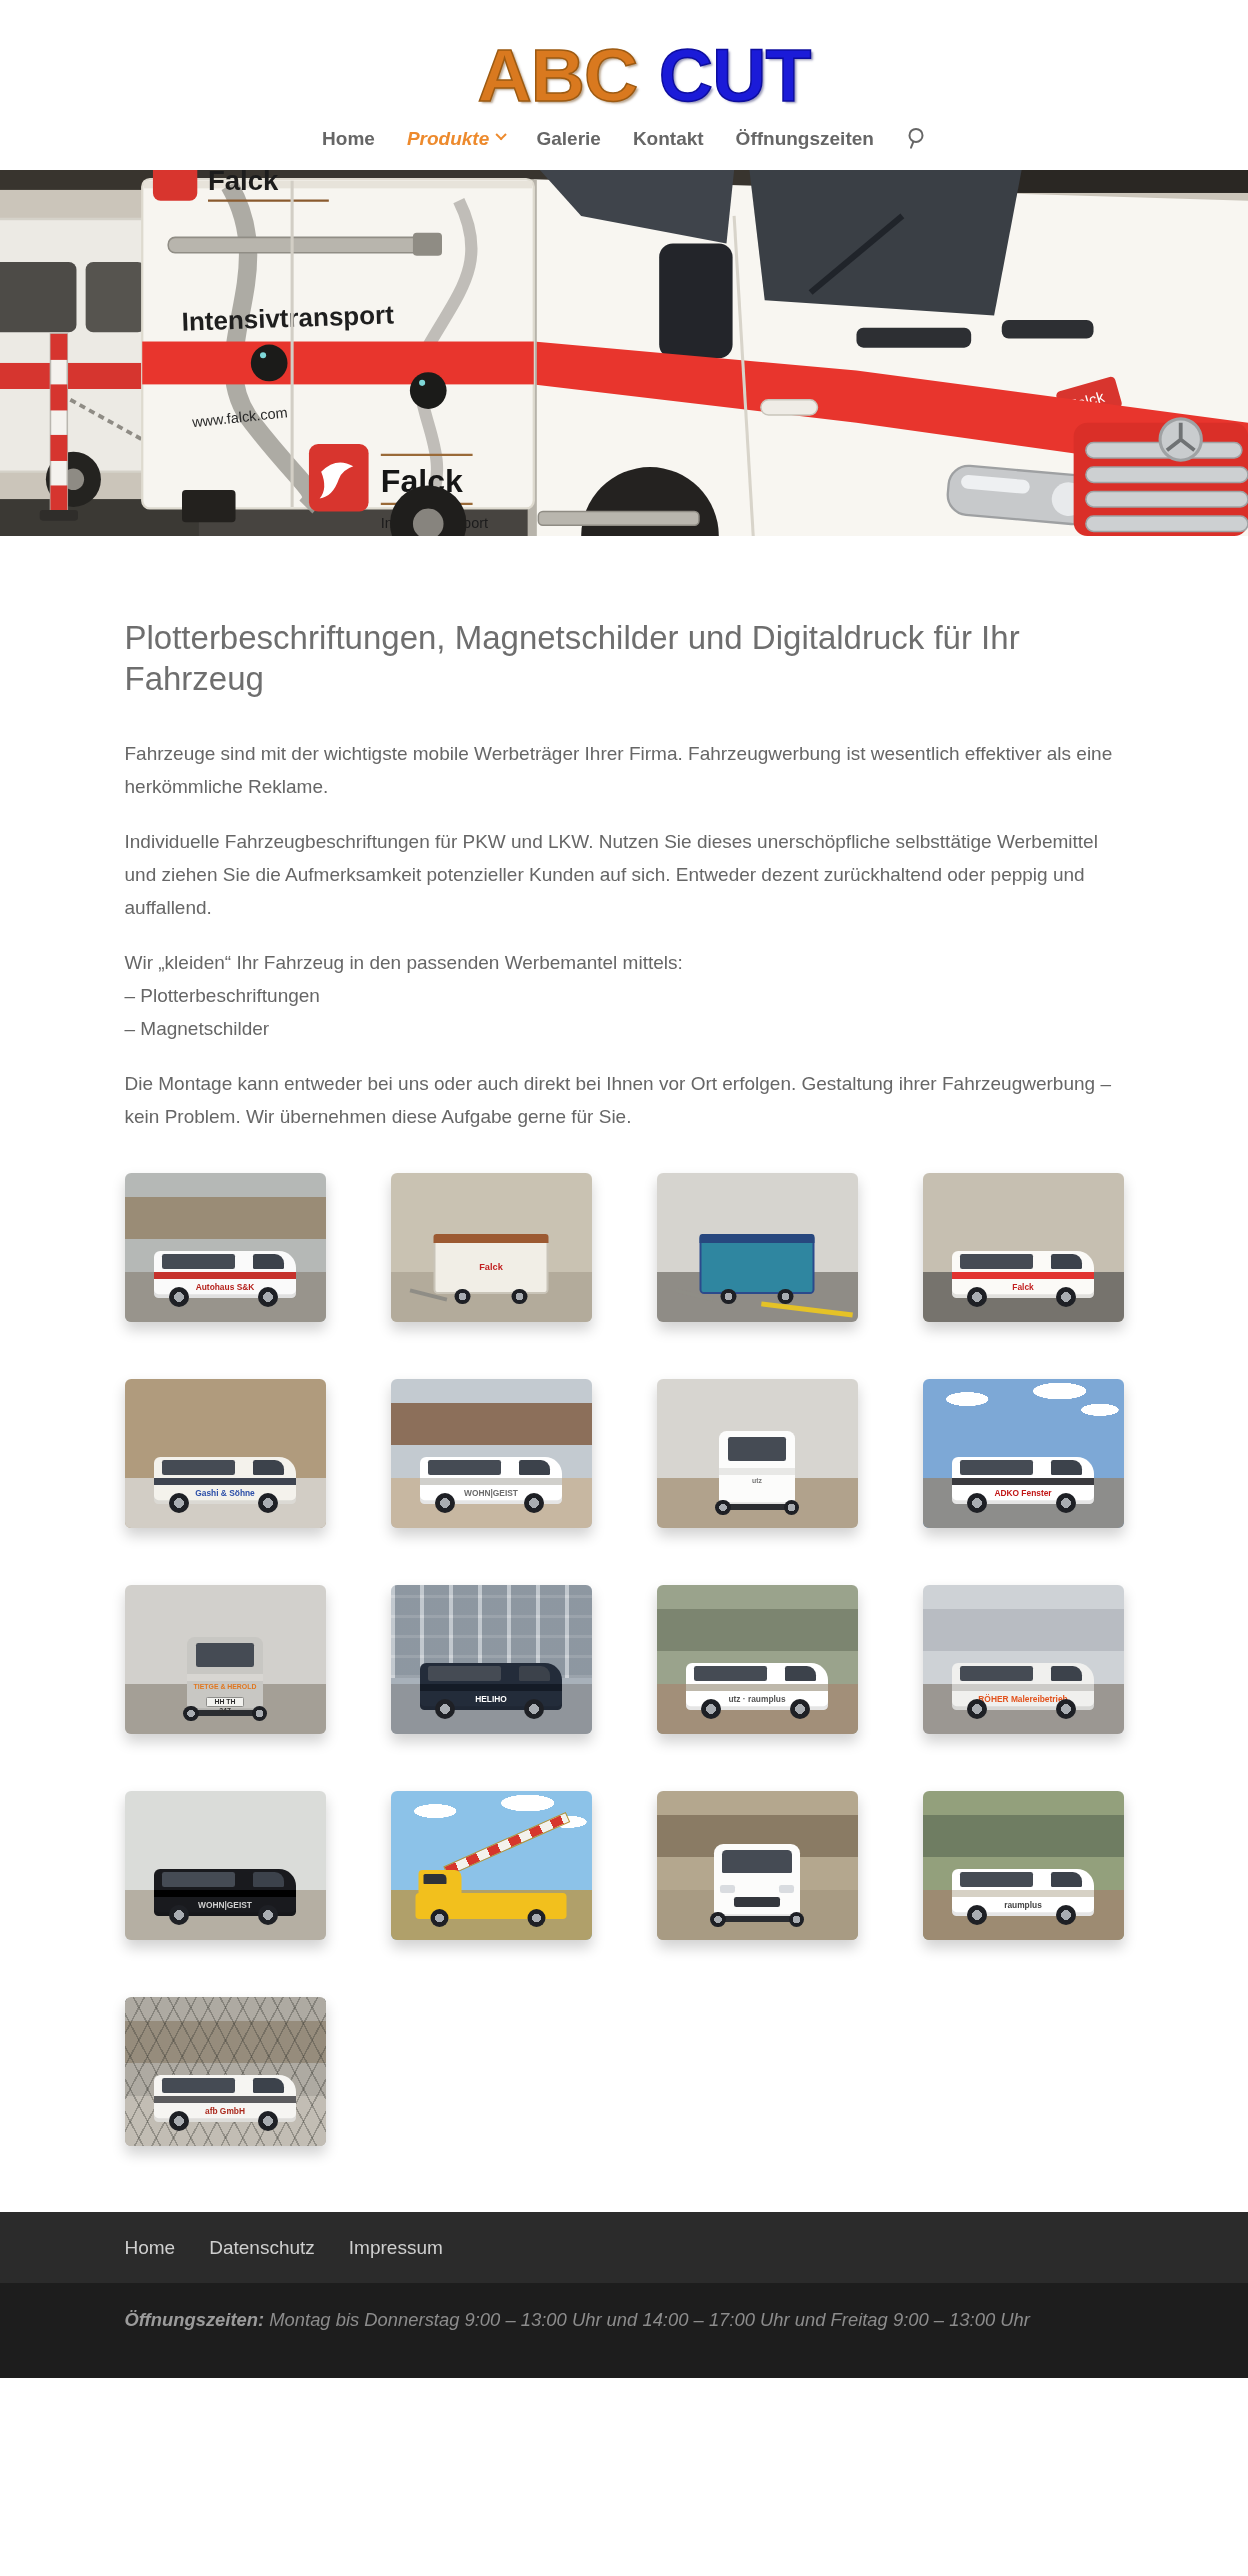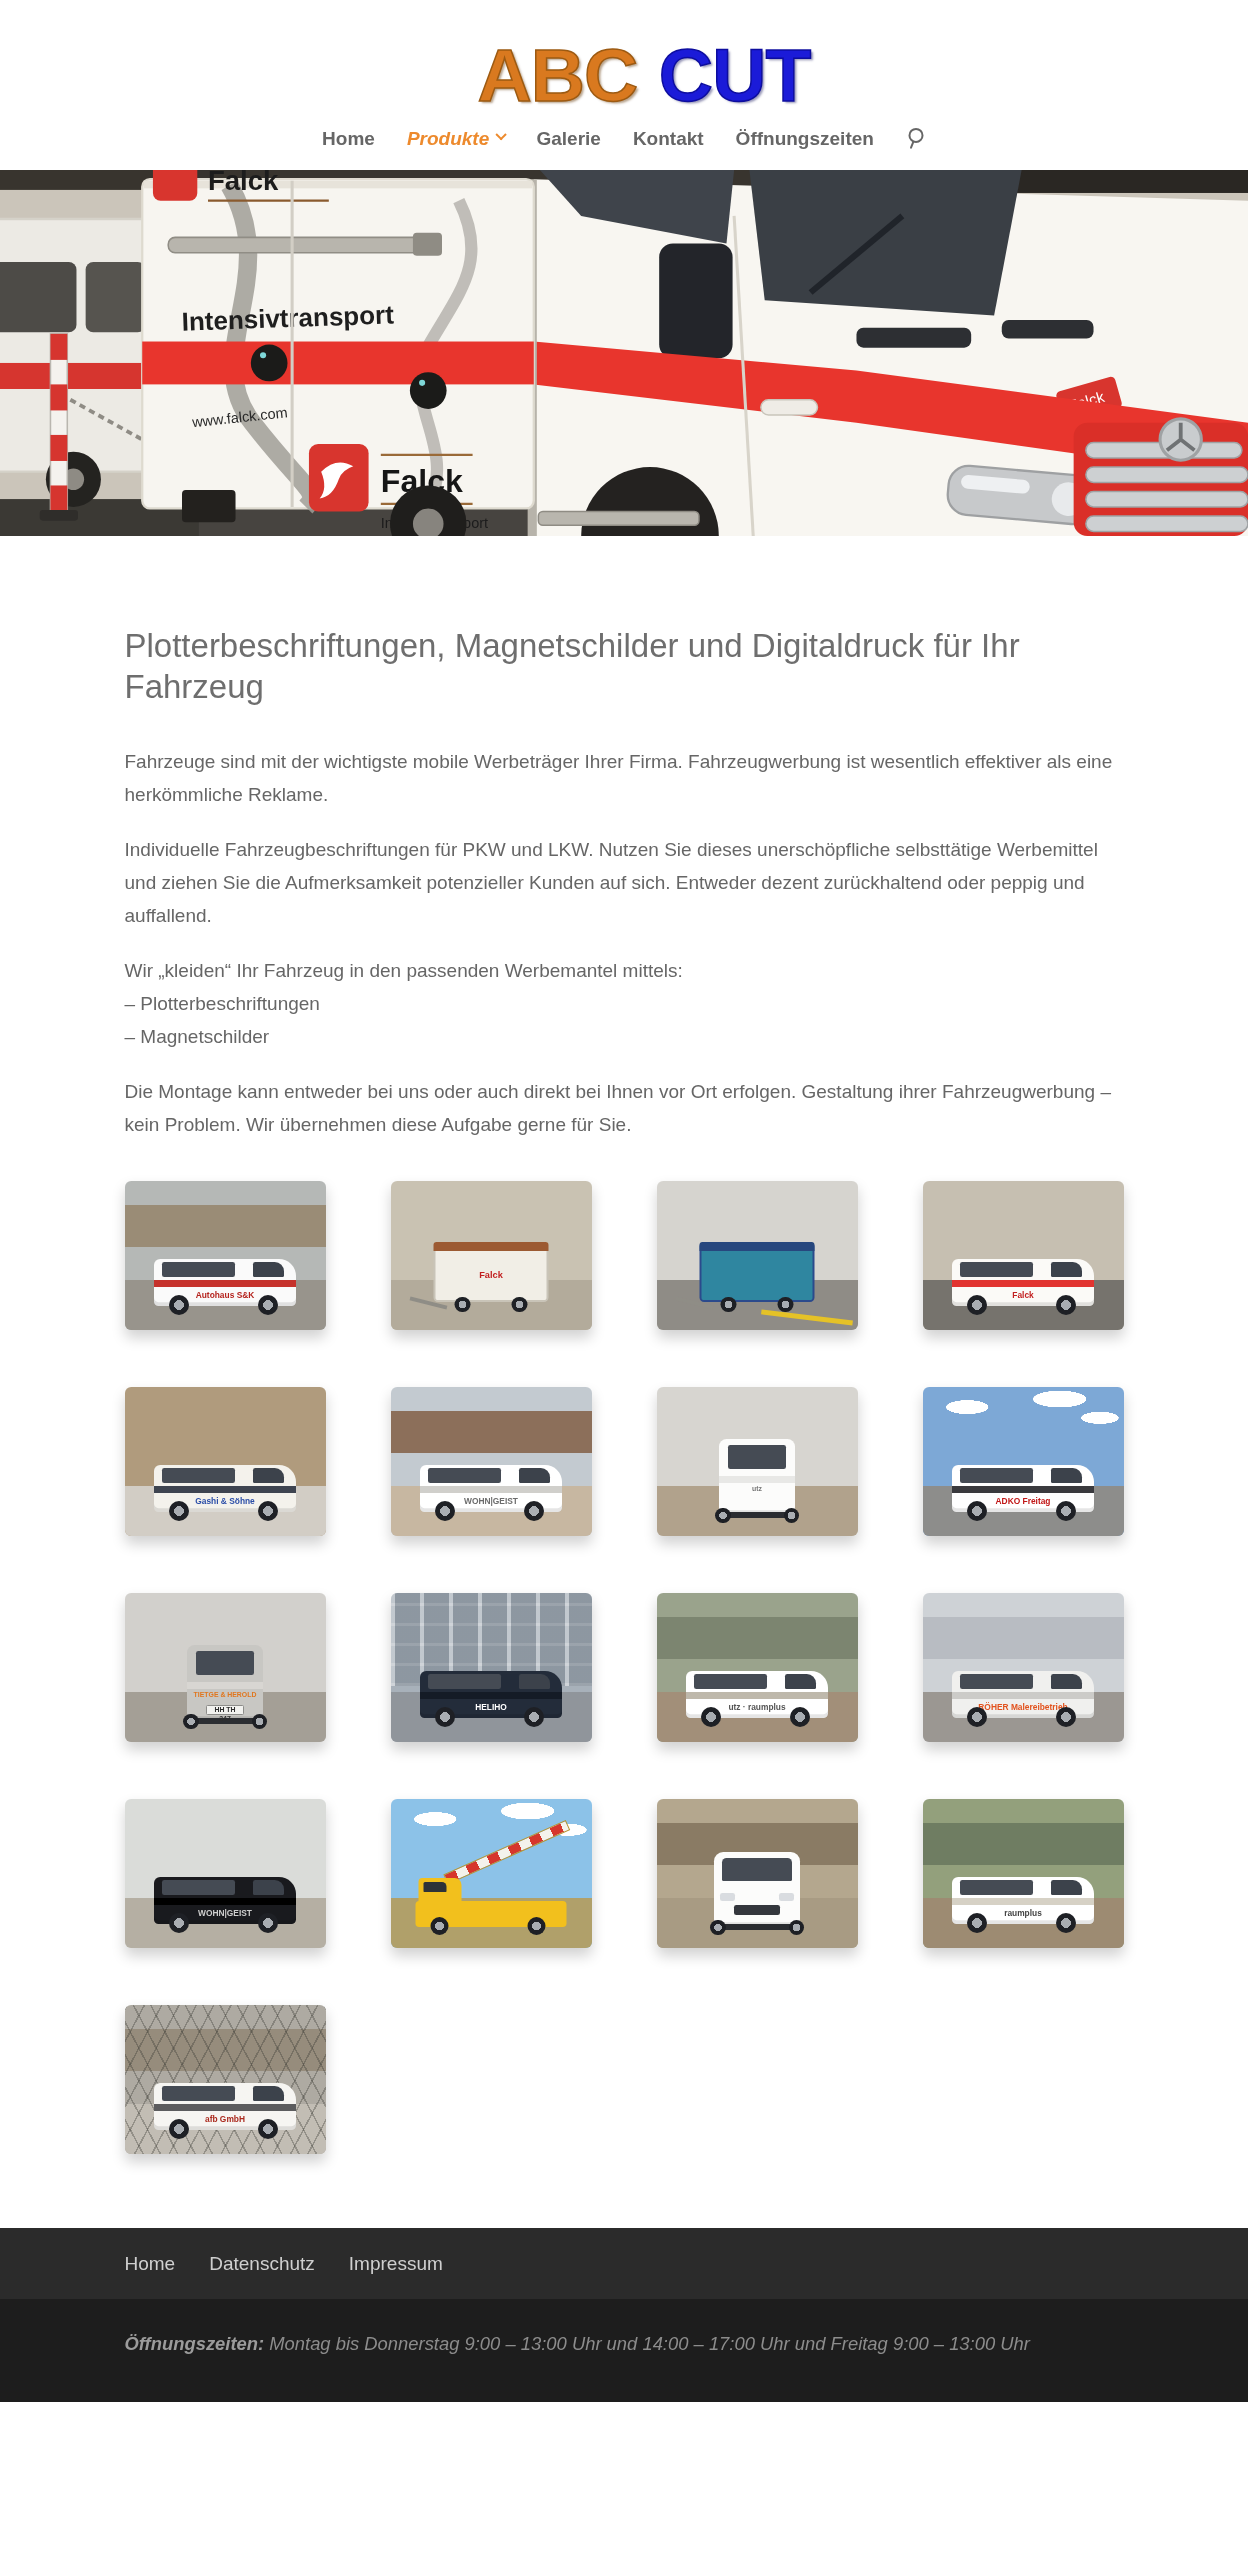--- a/index.html
+++ b/index.html
@@ -18,21 +18,21 @@
   .chev { display:none; width:7.6px; height:7.6px; border-left:2.3px solid var(--accent,#ed8a2d);
           border-bottom:2.3px solid var(--accent,#ed8a2d); transform:rotate(-45deg) translate(1.5px,-1.5px);
           margin-left:7.6px; vertical-align:4.6px; }
   .nav-item.has-dd .chev { display:inline-block; }
   .search-btn { cursor:pointer; display:flex; align-items:center; }
 
   
   .hero { display:block; width:1248px; height:366px; background:#cbc5ba; }
 
   
-  .container { width:999px; margin:8px auto; }
+  .container { width:999px; margin:0 auto; }
   .article { padding-top:81px; font-size:19px; line-height:33px; color:var(--bodytext,#666); }
   .article h1 { font-size:33px; line-height:41px; font-weight:300; color:var(--heading,#6e6e6e); margin-bottom:38px; }
   .article p { margin-bottom:22px; }
   .list-block { margin-bottom:22px; }
 
   
   .gallery { display:grid; grid-template-columns:repeat(4,201px); justify-content:space-between;
              row-gap:57px; margin-top:40px; padding-bottom:66px; }
   .tile { position:relative; width:201px; height:149px; border-radius:6.1px; overflow:hidden;
           background:var(--sky,#bbb); box-shadow:0 7.6px 13.8px rgba(0,0,0,.18); cursor:pointer; }
@@ -365,21 +365,21 @@
         <figure class="tile view-side" title="Transporter ADKO Fenster Türen Rollläden" aria-label="Transporter ADKO Fenster Türen Rollläden" style="--sky: #7da8d6; --ground: #8d8d8b; --vbody: #ffffff; --vstripe: #3a3a3e; --vlabel: #c11616;">
     <div class="band"></div>
     <div class="ground"></div>
     <div class="deco deco-clouds"></div>
     <div class="veh">
 
       <div class="vbody"></div>
       <div class="vwin"></div>
       <div class="vcabwin"></div>
       <div class="vstripe"></div>
-      <div class="vlabel">ADKO Freitag</div>
+      <div class="vlabel">ADKO Fenster</div>
 
       <div class="wheel w1"></div>
       <div class="wheel w2"></div>
     </div>
   </figure>
         <figure class="tile view-rear" title="Heckansicht Tietge &amp; Herold, Kennzeichen HH TH 347" aria-label="Heckansicht Tietge &amp; Herold, Kennzeichen HH TH 347" style="--sky: #d2d0cc; --ground: #a49f96; --vbody: #c8c7c3; --vstripe: #d8d6d2; --vlabel: #e0761e;">
     <div class="band"></div>
     <div class="ground"></div>
 
     <div class="veh">

